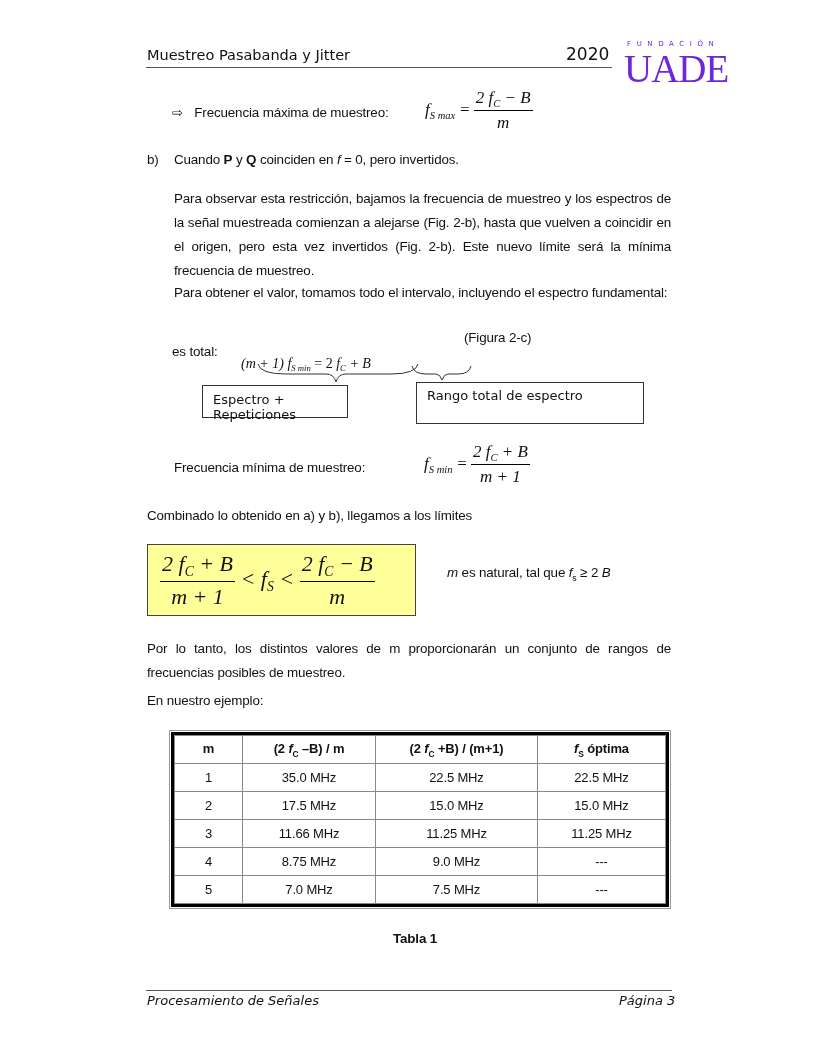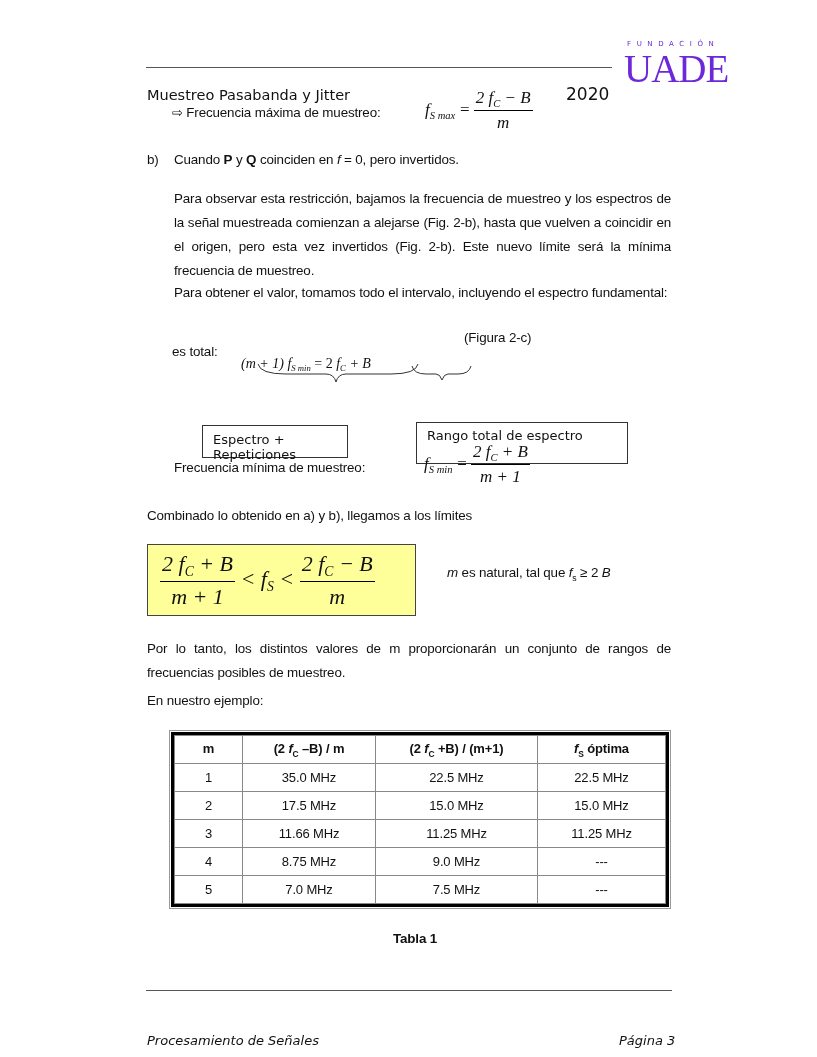--- a/index.html
+++ b/index.html
@@ -1,20 +1,20 @@
 <!DOCTYPE html>
 <html><head>
 <meta charset="utf-8">
 <style>
   html, body { margin: 0; padding: 0; background: #ffffff; }
   body { width: 817px; height: 1057px; position: relative; overflow: hidden;
          font-family: "Liberation Sans", sans-serif; color: #111; }
   .abs { position: absolute; }
   .calibri { font-family: "Liberation Sans", sans-serif; font-size: 13.4px; letter-spacing: -0.15px; }
-  .verdana { font-family: "DejaVu Sans", sans-serif; margin-top: 40px; }
+  .verdana { font-family: "DejaVu Sans", sans-serif; }
   .math { font-family: "Liberation Serif", serif; font-style: italic; }
   .mathup { font-family: "Liberation Serif", serif; font-style: normal; text-align: right; }
   sub.m { font-size: 0.62em; vertical-align: -0.35em; }
 
   
   .header-title { left: 147px; top: 47px; font-size: 14.5px; }
   .header-year { left: 566px; top: 44px; font-size: 17px; }
   .header-rule { left: 146px; top: 67px; width: 466px; height: 1px; background: #555; }
   .logo { left: 624px; top: 40px; width: 92px; height: 46px; color: #6d28d9; }
   .logo-small { position: absolute; top: 0; left: 3px; font-size: 7px; letter-spacing: 5.6px; font-family: "DejaVu Sans", sans-serif; }
@@ -46,21 +46,21 @@
 <div class="abs header-title verdana">Muestreo Pasabanda y Jitter</div>
 <div class="abs header-year verdana">2020</div>
 <div class="abs header-rule"></div>
 <div class="abs logo">
   <span class="logo-small">FUNDACIÓN</span>
   <span class="logo-big">UADE</span>
 </div>
 
 <div class="abs calibri" style="left:172px; top:105px;">
   <span style="font-size:13px;">⇨</span>
-  <span style="">Frecuencia máxima de muestreo:</span>
+  <span style="margin-left:8px;">Frecuencia máxima de muestreo:</span>
 </div>
 <div class="abs" style="left:425px; top:88px; font-size:17px;">
   <span class="math">f</span><sub class="m mathup" style="font-style:italic">S max</sub>
   <span class="mathup"> = </span>
   <span class="frac">
     <span class="num math"><span>2 f</span><sub class="m">C</sub><span> − B</span></span>
     <span class="den math">m</span>
   </span>
 </div>
 
@@ -77,21 +77,21 @@
   <span class="math">(m + 1) </span><span class="math">f</span><sub class="m math">S min</sub><span class="mathup"> = 2 </span><span class="math">f</span><sub class="m math">C</sub><span class="math"> + B</span>
 </div>
 <div class="abs calibri" style="left:464px; top:330px;">(Figura 2-c)</div>
 
 <svg class="abs" style="left:256px; top:362px;" width="220" height="22">
   <path d="M2 2 Q4 12 30 12 L70 12 Q78 12 80 20 Q82 12 90 12 L135 12 Q160 12 162 2" fill="none" stroke="#333" stroke-width="1"></path>
   <path d="M156 4 Q158 12 170 12 L180 12 Q184 12 186 18 Q188 12 192 12 L202 12 Q213 12 215 4" fill="none" stroke="#333" stroke-width="1"></path>
 </svg>
 
 <div class="abs box verdana" style="left:202px; top:385px; width:146px; height:33px;">Espectro + Repeticiones</div>
-<div class="abs box verdana" style="left:416px; top:382px; width:212px; height:42px; padding-top:5px;">Rango total de espectro</div>
+<div class="abs box verdana" style="left:416px; top:382px; width:228px; height:42px; padding-top:5px;">Rango total de espectro</div>
 
 <div class="abs calibri" style="left:174px; top:460px;">Frecuencia mínima de muestreo:</div>
 <div class="abs" style="left:424px; top:442px; font-size:17px;">
   <span class="math">f</span><sub class="m math">S min</sub>
   <span class="mathup"> = </span>
   <span class="frac">
     <span class="num math"><span>2 f</span><sub class="m">C</sub><span> + B</span></span>
     <span class="den math">m + 1</span>
   </span>
 </div>

